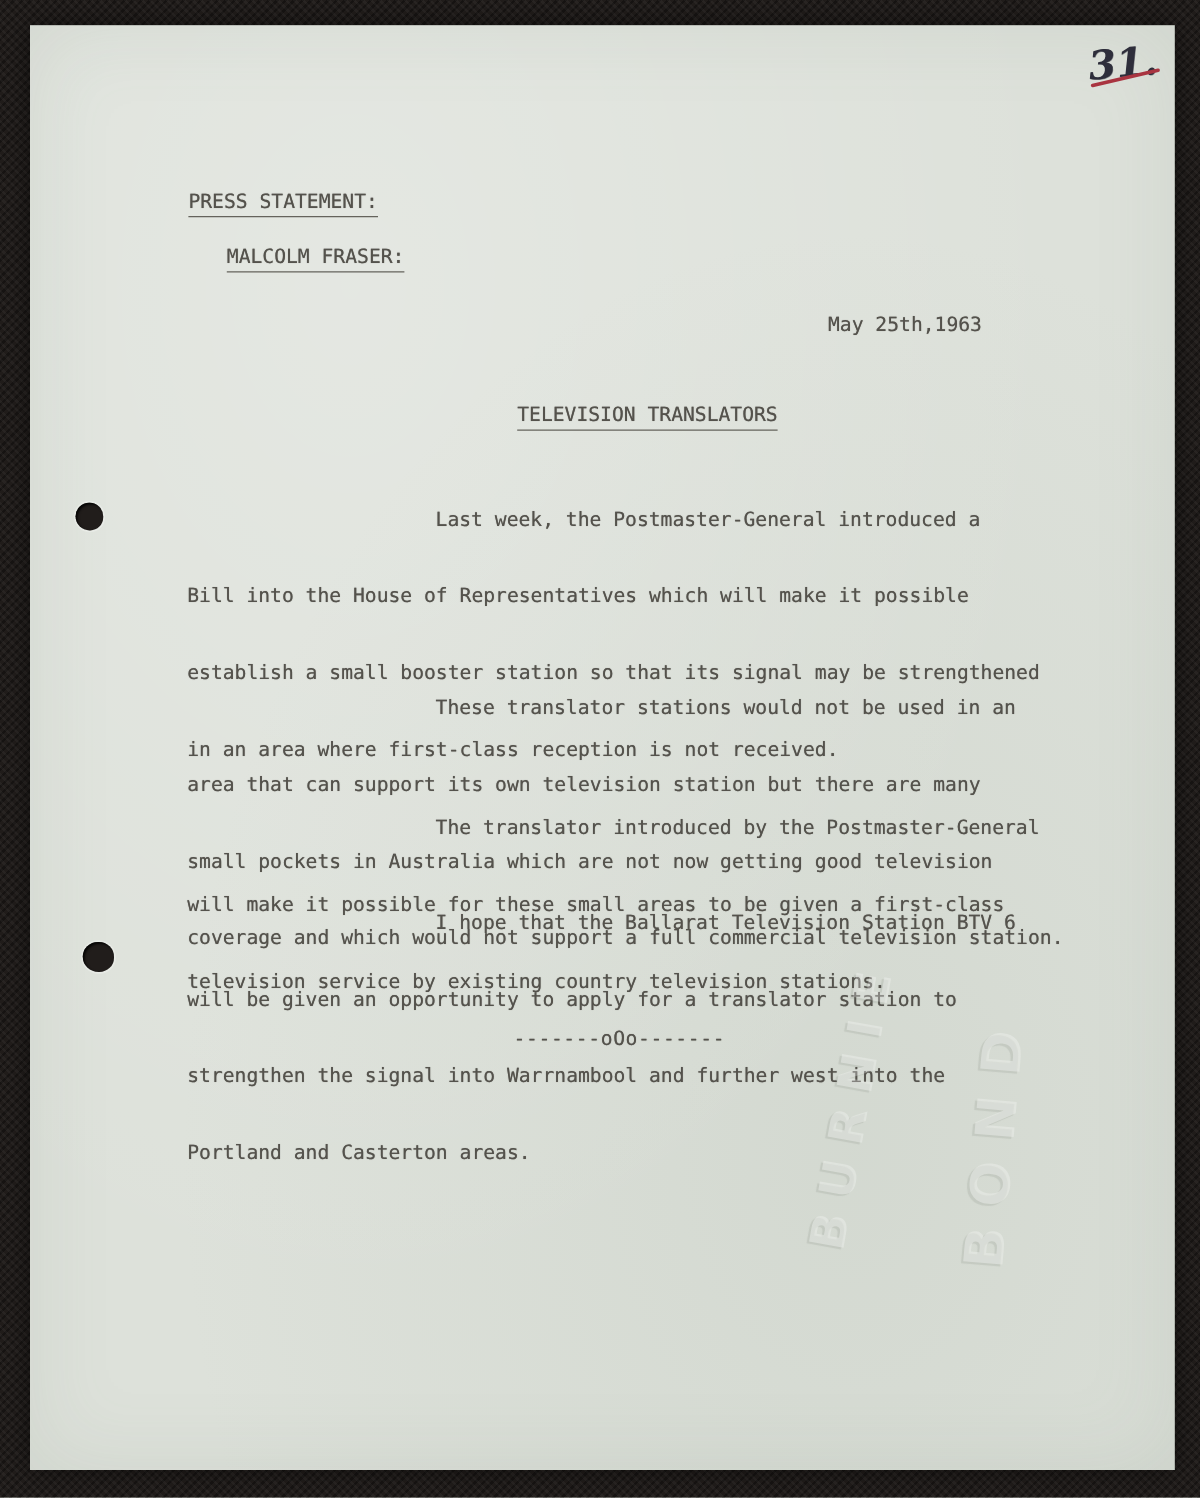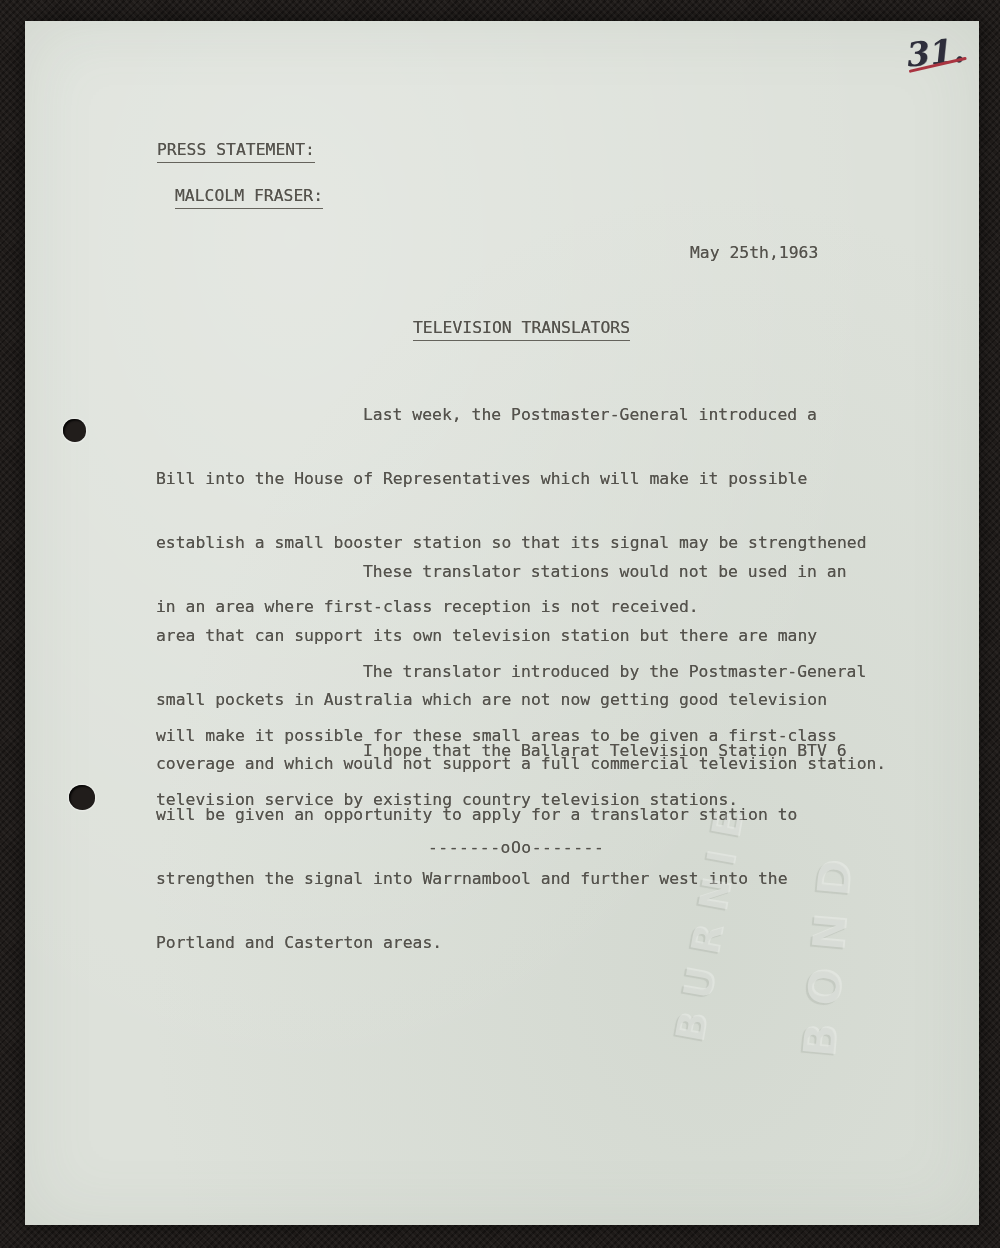--- a/index.html
+++ b/index.html
@@ -18,26 +18,27 @@
       radial-gradient(ellipse at 72% 78%, rgba(173,184,171,0.20), transparent 58%),
       #dde1da;
     box-shadow:0 0 18px rgba(0,0,0,0.55), inset 0 0 70px rgba(118,128,116,0.13);
   }
   .type{
     position:absolute;
     font-family:"DejaVu Sans Mono", monospace;
     font-size:16.4px;line-height:21.4px;
     color:#54524c;white-space:pre;
     text-shadow:0 0 0.6px rgba(80,78,72,0.75);
+    margin-top:18px;
   }
   .u{border-bottom:1.6px solid rgba(86,84,78,0.9);padding-bottom:2px;display:inline-block;}
   .hdr1{left:132px;top:118px;}
-  .hdr2{left:124px;top:164px;padding-left:26px;}
+  .hdr2{left:138px;top:164px;padding-left:26px;}
   .date{left:665px;top:221px;}
-  .title{left:388px;top:296px;}
+  .title{left:406px;top:296px;}
   .para{position:absolute;left:131px;width:760px;}
   .p0{top:340px;} .p1{top:497px;} .p2{top:597px;} .p3{top:676px;}
   .line{white-space:pre;}
   .line.first{padding-left:207px;}
   .divider{left:403px;top:816px;letter-spacing:0.5px;text-align:right;}
   .handnum{
     position:absolute;left:882px;top:12px;
     font-family:"DejaVu Serif", serif;font-style:italic;font-weight:bold;
     font-size:33px;color:#2e2e3b;transform:rotate(-5deg);
     text-shadow:0.4px 0.4px 0 rgba(46,46,59,0.5);

